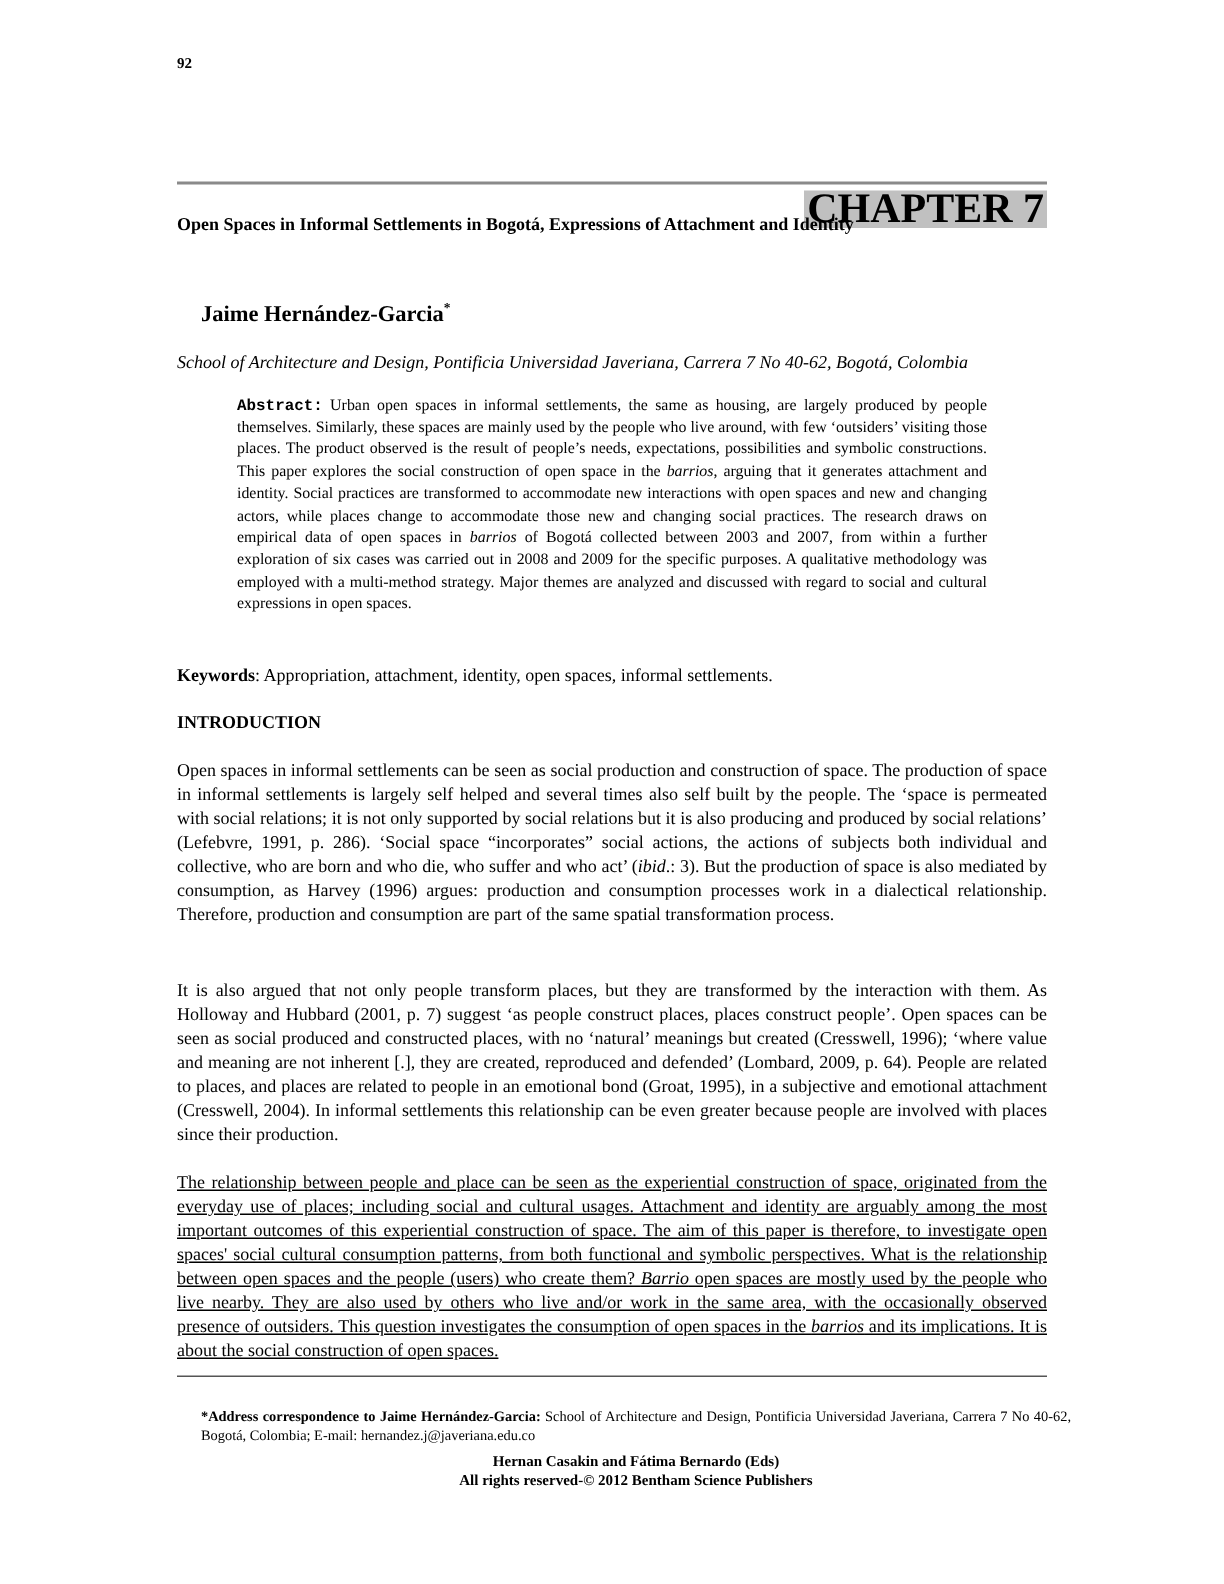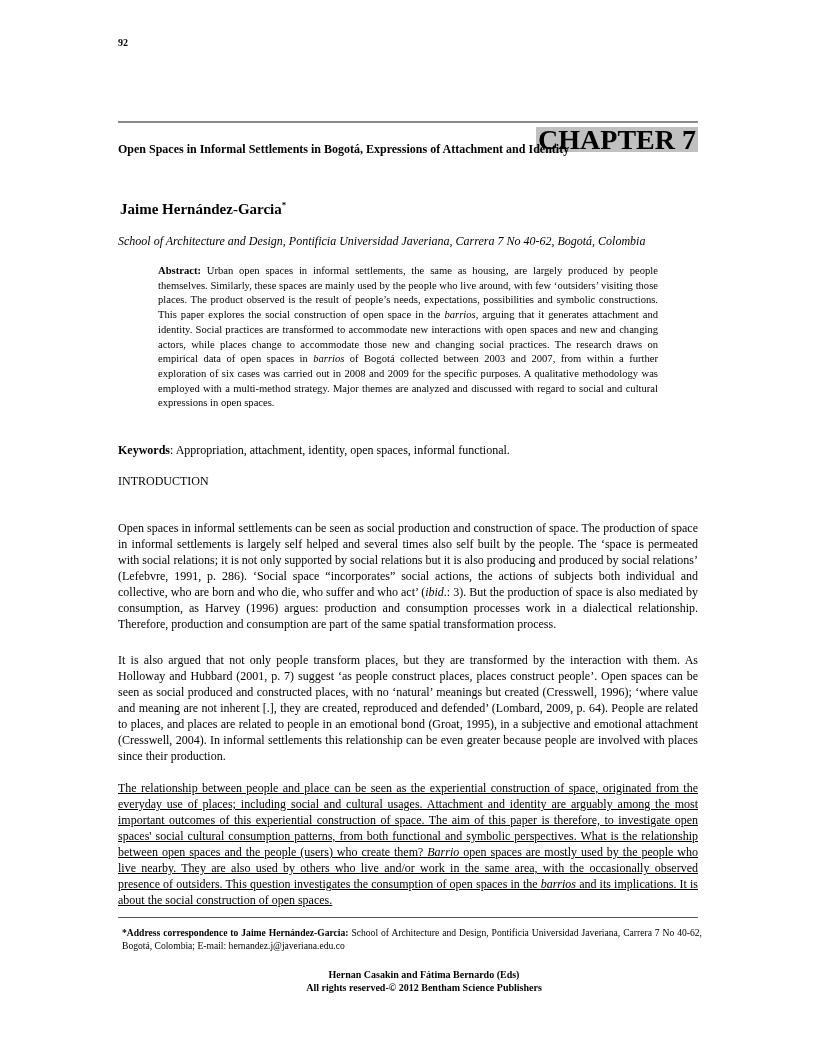--- a/index.html
+++ b/index.html
@@ -6,33 +6,33 @@
   body { width:816px; height:1056px; position:relative; overflow:hidden;
          font-family:"Liberation Serif", "DejaVu Serif", serif; color:#000; }
   .runhead { position:absolute; top:37px; left:118px; width:580px; font-size:10px; font-weight:bold; display:flex; }
   .runhead .pg { width:48px; }
   .runhead .jt { font-style:italic; }
   .runhead .jt2 { font-style:normal; }
   .chapter-wrap { position:absolute; top:95px; left:118px; width:580px; text-align:right; }
   .chapter { display:inline-block; background:#c0c0c0; font-size:28px; font-weight:bold; padding:1px 2px 0 2px; line-height:24px;margin-top:32px; }
   .chap-rule { position:absolute; top:121px; left:118px; width:580px; height:2px; background:#8a8a8a; }
   .title { position:absolute; top:138px; left:118px; width:590px; font-size:12px; font-weight:bold; line-height:22px; margin:0; }
-  .author { position:absolute; top:200px; left:120px; font-size:15px; font-weight:bold; }
+  .author { position:absolute; top:200px; left:134px; font-size:15px; font-weight:bold; }
   .author sup { font-size:9px; }
   .affil { position:absolute; top:234px; left:118px; font-size:12px; font-style:italic; }
   .abstract { position:absolute; top:264px; left:158px; width:500px; font-size:10.6px; line-height:14.7px; text-align:justify; margin:0; }
-  .abstract b { font-weight:bold; }
+  .abstract b { font-weight:bold;font-family:Liberation Mono, monospace; }
   .keywords { position:absolute; top:443px; left:118px; width:580px; font-size:12px; margin:0; }
-  .section-head { position:absolute; top:474px; left:118px; font-size:12px; font-weight:normal; margin:0; }
+  .section-head { position:absolute; top:474px; left:118px; font-size:12px; font-weight:bold; margin:0; }
   .para { position:absolute; left:118px; width:580px; font-size:12px; line-height:16px; text-align:justify; margin:0; }
-  .p1 { top:520px; }
+  .p1 { top:505px; }
   .p2 { top:652px; }
   .p3 { top:780px;text-decoration:underline; }
   .fn-rule { position:absolute; top:917px; left:118px; width:580px; height:1px; background:#555; }
-  .footnote { position:absolute; top:923px; left:118px; width:580px; font-size:9.6px; line-height:12.5px; text-align:justify; margin:4px; }
+  .footnote { position:absolute; top:923px; left:118px; width:580px; font-size:9.6px; line-height:12.5px; text-align:justify; margin:16px; }
   .footer { position:absolute; top:968px; left:134px; width:580px; text-align:center; font-size:10px; font-weight:bold; line-height:13px; }
 </style>
 </head>
 <body>
 
 <div class="runhead">
   <span class="pg">92</span>
 </div>
 
 <div class="chapter-wrap">
@@ -43,21 +43,21 @@
 <h1 class="title">Open Spaces in Informal Settlements in Bogotá, Expressions of Attachment and Identity</h1>
 
 <div class="author">
   <span>Jaime Hernández-Garcia</span><sup>*</sup>
 </div>
 
 <div class="affil">School of Architecture and Design, Pontificia Universidad Javeriana, Carrera 7 No 40-62, Bogotá, Colombia</div>
 
 <p class="abstract"><b>Abstract:</b><span> Urban open spaces in informal settlements, the same as housing, are largely produced by people themselves. Similarly, these spaces are mainly used by the people who live around, with few ‘outsiders’ visiting those places. The product observed is the result of people’s needs, expectations, possibilities and symbolic constructions. This paper explores the social construction of open space in the </span><i>barrios</i><span>, arguing that it generates attachment and identity. Social practices are transformed to accommodate new interactions with open spaces and new and changing actors, while places change to accommodate those new and changing social practices. The research draws on empirical data of open spaces in </span><i>barrios</i><span> of Bogotá collected between 2003 and 2007, from within a further exploration of six cases was carried out in 2008 and 2009 for the specific purposes. A qualitative methodology was employed with a multi-method strategy. Major themes are analyzed and discussed with regard to social and cultural expressions in open spaces.</span></p>
 
-<p class="keywords"><b>Keywords</b><span>: Appropriation, attachment, identity, open spaces, informal functional.</span></p>
+<p class="keywords"><b>Keywords</b><span>: Appropriation, attachment, identity, open spaces, informal settlements.</span></p>
 
 <h2 class="section-head">INTRODUCTION</h2>
 
 <p class="para p1"><span>Open spaces in informal settlements can be seen as social production and construction of space. The production of space in informal settlements is largely self helped and several times also self built by the people. The ‘space is permeated with social relations; it is not only supported by social relations but it is also producing and produced by social relations’ (Lefebvre, 1991, p. 286). ‘Social space “incorporates” social actions, the actions of subjects both individual and collective, who are born and who die, who suffer and who act’ (</span><i>ibid</i><span>.: 3). But the production of space is also mediated by consumption, as Harvey (1996) argues: production and consumption processes work in a dialectical relationship. Therefore, production and consumption are part of the same spatial transformation process.</span></p>
 
 <p class="para p2">It is also argued that not only people transform places, but they are transformed by the interaction with them. As Holloway and Hubbard (2001, p. 7) suggest ‘as people construct places, places construct people’. Open spaces can be seen as social produced and constructed places, with no ‘natural’ meanings but created (Cresswell, 1996); ‘where value and meaning are not inherent [.], they are created, reproduced and defended’ (Lombard, 2009, p. 64). People are related to places, and places are related to people in an emotional bond (Groat, 1995), in a subjective and emotional attachment (Cresswell, 2004). In informal settlements this relationship can be even greater because people are involved with places since their production.</p>
 
 <p class="para p3"><span>The relationship between people and place can be seen as the experiential construction of space, originated from the everyday use of places; including social and cultural usages. Attachment and identity are arguably among the most important outcomes of this experiential construction of space. The aim of this paper is therefore, to investigate open spaces' social cultural consumption patterns, from both functional and symbolic perspectives. What is the relationship between open spaces and the people (users) who create them? </span><i>Barrio</i><span> open spaces are mostly used by the people who live nearby. They are also used by others who live and/or work in the same area, with the occasionally observed presence of outsiders. This question investigates the consumption of open spaces in the </span><i>barrios</i><span> and its implications. It is about the social construction of open spaces.</span></p>
 
 <div class="fn-rule"></div>

